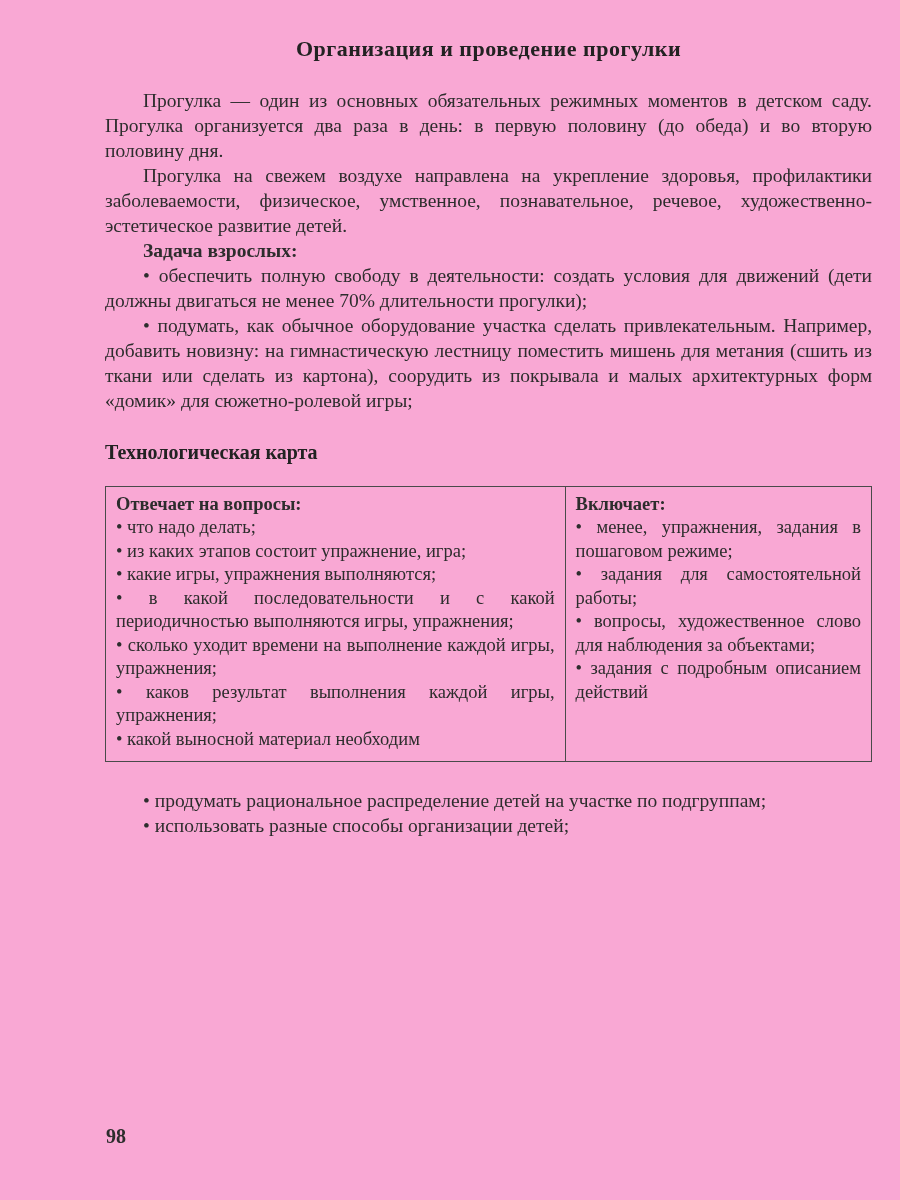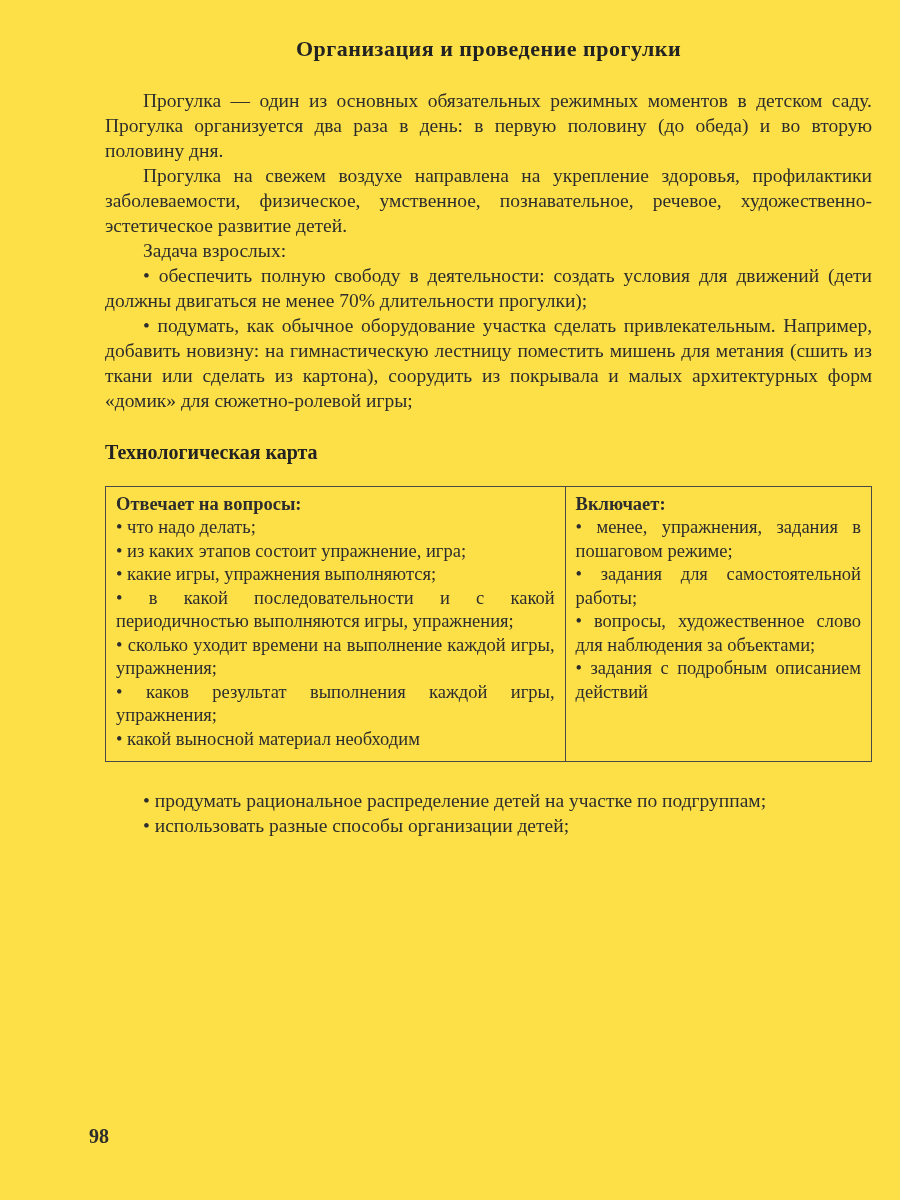--- a/index.html
+++ b/index.html
@@ -5,21 +5,21 @@
   html, body {
     margin: 0;
     padding: 0;
     background: #e8e6e2;
   }
   .page {
     position: relative;
     width: 900px;
     height: 1200px;
     margin: 0 auto;
-    background: #fde047;
+    background: #f9a8d4;
     box-sizing: border-box;
     padding: 36px 28px 0 105px;
     overflow: hidden;
     color: #2d2d2d;
     font-family: "Liberation Serif", "DejaVu Serif", serif;
     -webkit-hyphens: auto;
     hyphens: auto;
   }
   .title {
     font-size: 22px;
@@ -29,21 +29,21 @@
     color: #222222;
     letter-spacing: 0.5px;
   }
   .para {
     font-size: 19.5px;
     line-height: 25px;
     text-align: justify;
     margin: 0;
   }
   .indent { text-indent: 38px; }
-  .bold { font-weight: normal; }
+  .bold { font-weight: bold; }
   .bullet::before {
     content: "\2022\00a0";
   }
   .section-heading {
     font-size: 20px;
     font-weight: bold;
     text-align: left;
     margin: 28px 0 22px 0;
     color: #222222;
   }
@@ -69,21 +69,21 @@
   .cell-item {
     font-size: 18.5px;
     line-height: 23.5px;
     text-align: justify;
     margin: 0;
   }
   .planning-block { margin-top: 26px; }
   .planning-intro { font-style: italic; }
   .page-number {
     position: absolute;
-    left: 89px;
+    left: 106px;
     bottom: 52px;
     font-size: 20px;
     font-weight: bold;
     color: #2d2d2d;
   }
 </style>
 </head>
 <body>
 
 <div class="page">

